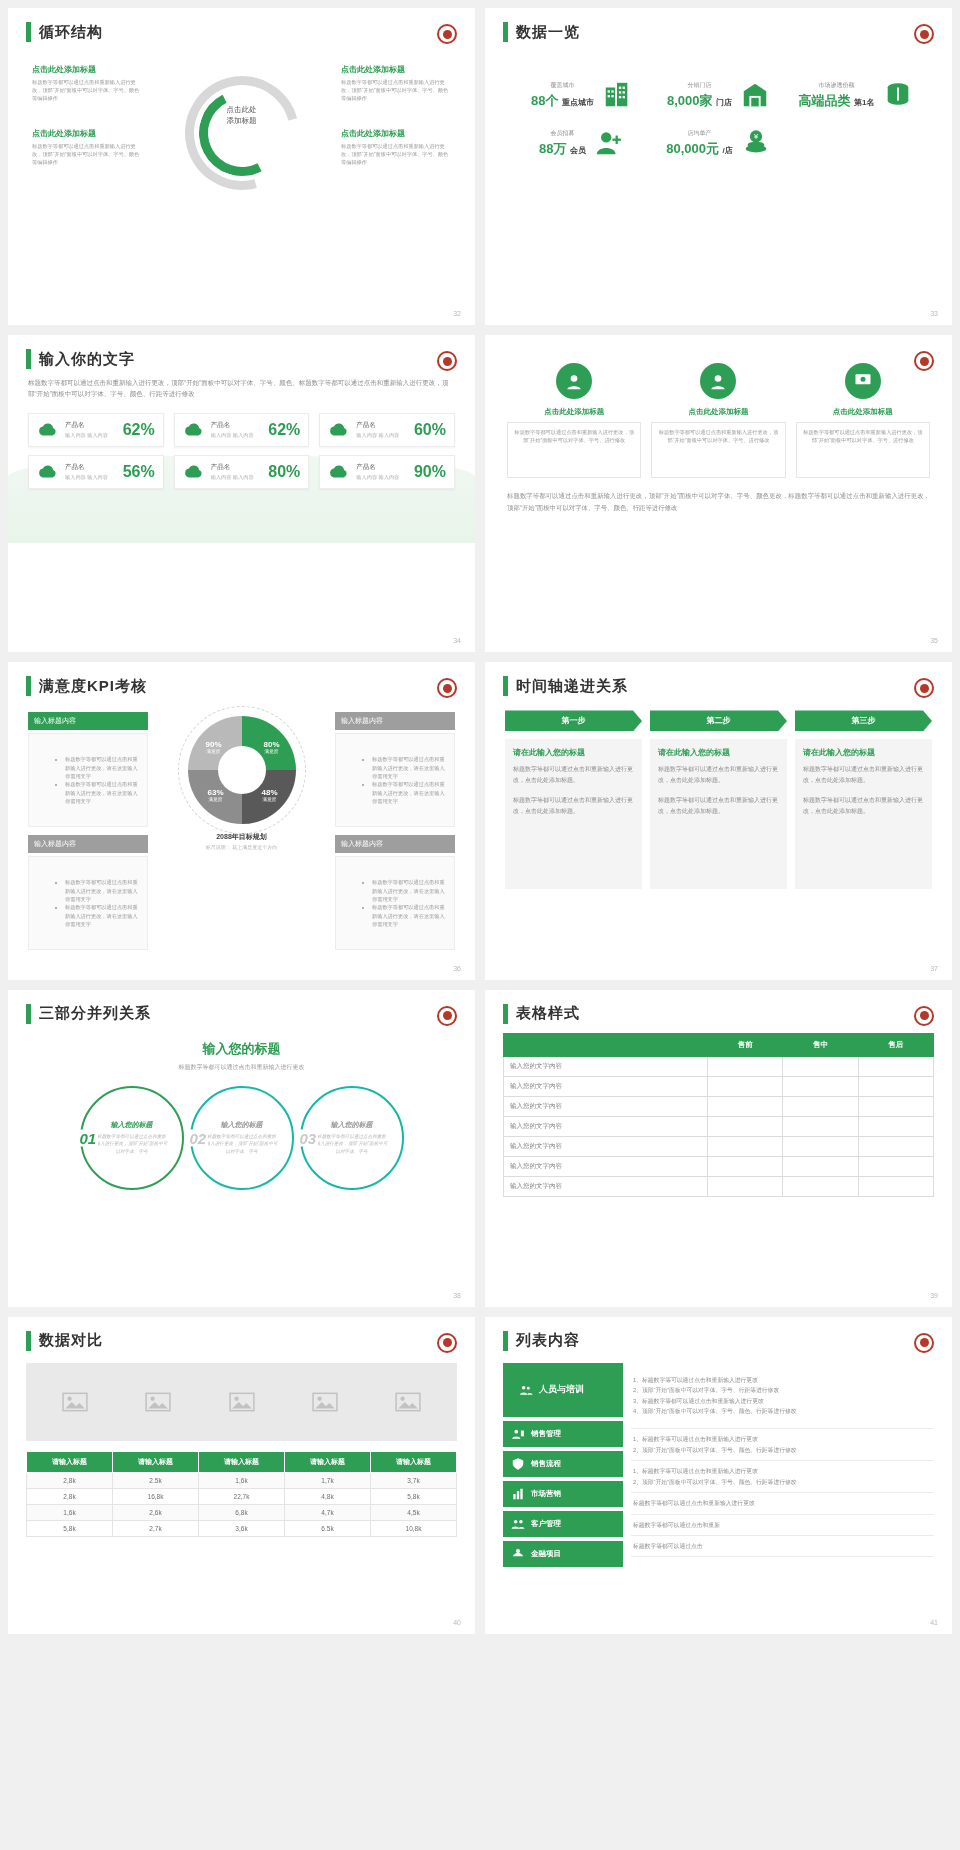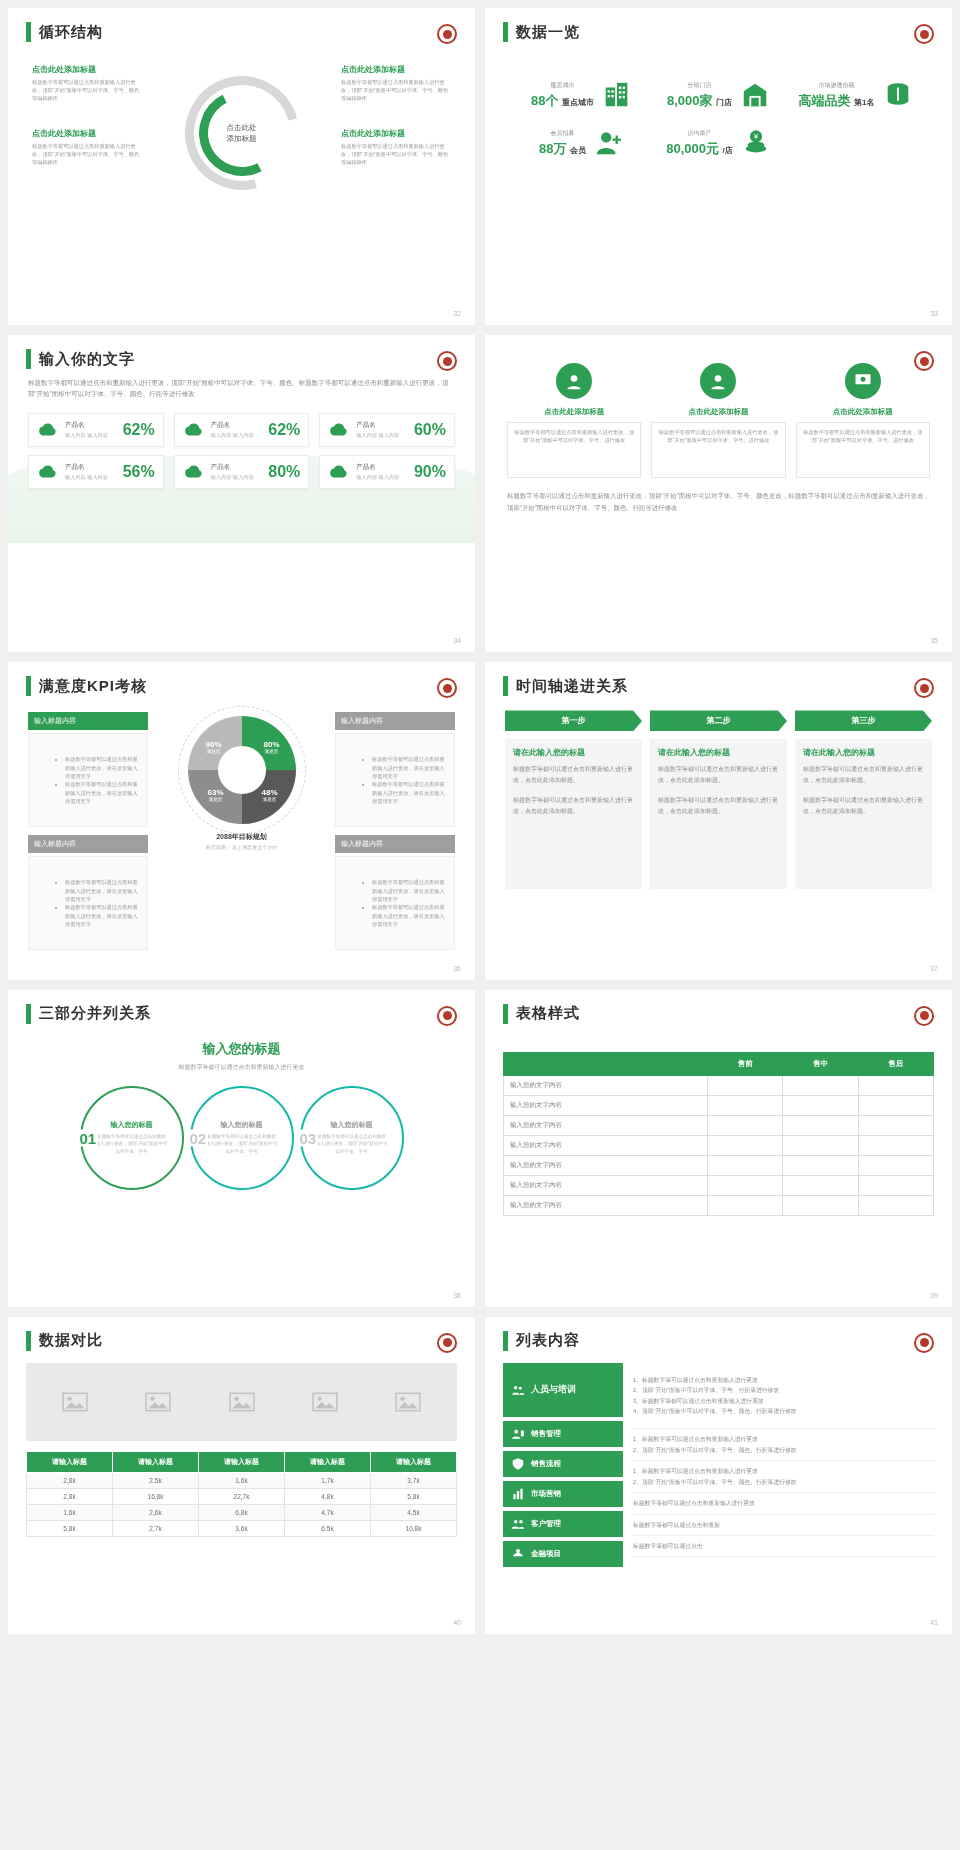--- a/index.html
+++ b/index.html
@@ -88,21 +88,21 @@
     border-radius: 50%;
     border-top-color: transparent;
     border-right-color: transparent;
     transform: rotate(18deg);
   }
   .ring-label {
     position: absolute; inset: 36px;
     border-radius: 50%;
     background: #fff;
     display: flex; flex-direction: column;
-    align-items: center; justify-content: center;
+    align-items: center; 
     font-size: 7.5px; color: #555; line-height: 1.5;
     text-align: center;
     font-family: Liberation Serif, serif;
   }
 
   
   .s33-grid {
     display: grid;
     grid-template-columns: repeat(3, 1fr);
     row-gap: 18px;
@@ -209,34 +209,34 @@
 
   
   .s38-top { text-align: center; margin-top: 16px; }
   .s38-top h3 { margin: 0; font-size: 13px; color: #2e9e54; font-weight: bold; }
   .s38-top p { margin: 5px 0 0 0; font-size: 6px; color: #9a9a9a; }
   .s38-row { display: flex; justify-content: center; gap: 6px; margin-top: 14px; }
   .ccirc {
     width: 104px; height: 104px; border-radius: 50%;
     border: 2px solid #14b8a6;
     display: flex; flex-direction: column; align-items: center; justify-content: center;
-    padding: 0 14px; text-align: center; position: relative;
+    padding: 0 14px; text-align: center; position: relative; font-style: italic;
   }
   .ccirc.active { border-color: #2e9e54; }
   .ccirc h5 { margin: 0 0 3px 0; font-size: 7px; color: #9a9a9a; }
   .ccirc.active h5 { color: #2e9e54; }
   .ccirc p { margin: 0; font-size: 4.6px; color: #b4b4b4; line-height: 1.6; }
   .cnum {
     position: absolute; left: -4px; top: 50%; transform: translateY(-50%);
     font-size: 15px; font-weight: bold; color: #c9c9c9; background: #fff; padding: 0 2px;
   }
   .ccirc.active .cnum { color: #2e9e54; }
 
   
-  .tbl { width: 100%; border-collapse: collapse; margin-top: 28px; }
+  .tbl { width: 100%; border-collapse: collapse; margin-top: 9px; }
   .tbl th {
     background: #2e9e54; color: #fff; font-size: 7.5px; font-weight: bold;
     padding: 6px 4px; border: 1px solid #2e9e54;
   }
   .tbl th.blank { background: #2e9e54; }
   .tbl td {
     border: 1px solid #dcdcdc; font-size: 6.5px; color: #7d7d7d;
     padding: 5px 6px; height: 18px;
   }
   .tbl td.first { color: #7d7d7d; }
@@ -256,21 +256,21 @@
   }
   .ctbl tr:nth-child(odd) td { background: #fafafa; }
 
   
   .s41-body { display: flex; gap: 8px; margin-top: 12px; }
   .s41-left { width: 120px; }
   .s41-item {
     background: #2e9e54; color: #fff; display: flex; align-items: center;
     gap: 6px; padding: 6px 8px; margin-bottom: 4px; font-size: 7.5px; font-weight: bold;
   }
-  .s41-item.big { padding: 20px 8px; font-size: 9px; }
+  .s41-item.big { padding: 20px 16px; font-size: 9px; }
   .s41-item svg { width: 14px; height: 14px; flex: 0 0 auto; }
   .s41-right { flex: 1; }
   .s41-block { border-bottom: 1px solid #ededed; padding: 5px 2px; }
   .s41-block.tall { padding: 12px 2px; }
   .s41-line { font-size: 5.8px; color: #8d8d8d; line-height: 1.8; }
 </style>
 </head>
 <body>
 
 <div class="deck">

